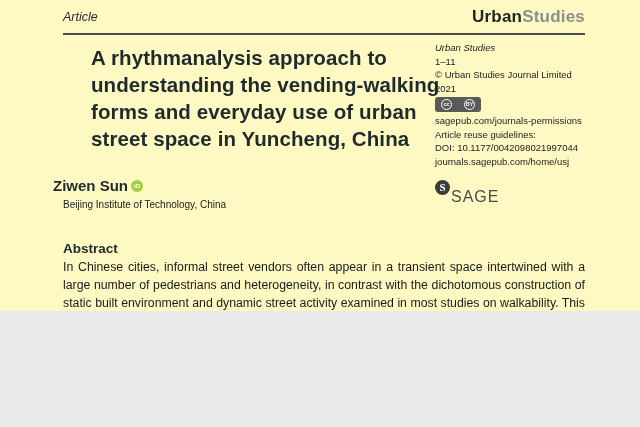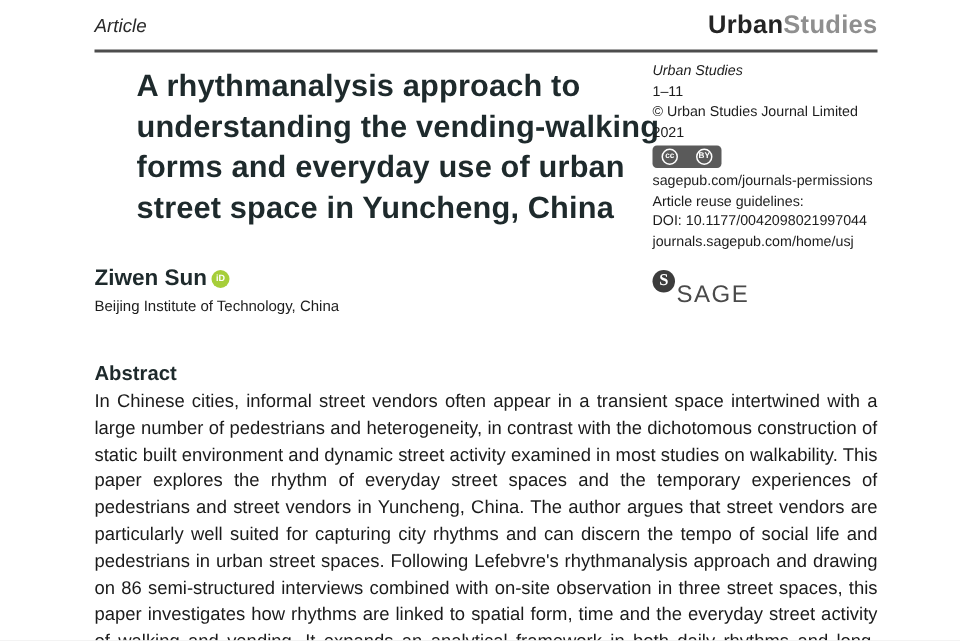--- a/index.html
+++ b/index.html
@@ -1,19 +1,19 @@
 <!DOCTYPE html>
 <html><head>
 <meta charset="utf-8">
 <style>
   html,body{margin:0;padding:0;background:#e9e9e9;}
   .page{
     position:relative;
-    width:640px;height:427px;
-    background:#ffffff;
+    width:640px;height:311px;
+    background:#fef9c3;
     overflow:hidden;
     font-family:"Liberation Sans", sans-serif;
     color:#1c1c1c;
   }
   
   .article-label{
     position:absolute;left:63px;top:10px;
     font-size:12.5px;font-style:italic;color:#2a2a2a;
   }
   .journal-logo{
@@ -26,21 +26,21 @@
     position:absolute;left:63px;top:33px;width:522px;height:2px;
     background:#4d4d4d;
   }
   
   .title{
     position:absolute;left:63px;top:44px;width:378px;
     font-size:20.5px;font-weight:bold;line-height:27px;
     color:#1e2a2c;letter-spacing:.1px;margin-left:28px;
   }
   .author-row{
-    position:absolute;left:63px;top:177px;
+    position:absolute;left:53px;top:177px;
     font-size:15px;font-weight:bold;color:#1e2a2c;
     display:flex;align-items:center;gap:3px;text-align:center;
   }
   .orcid{
     width:12px;height:12px;border-radius:50%;
     background:#a6ce39;display:inline-flex;align-items:center;justify-content:center;
     color:#ffffff;font-size:6px;font-weight:bold;font-style:normal;
   }
   .affiliation{
     position:absolute;left:63px;top:199px;

